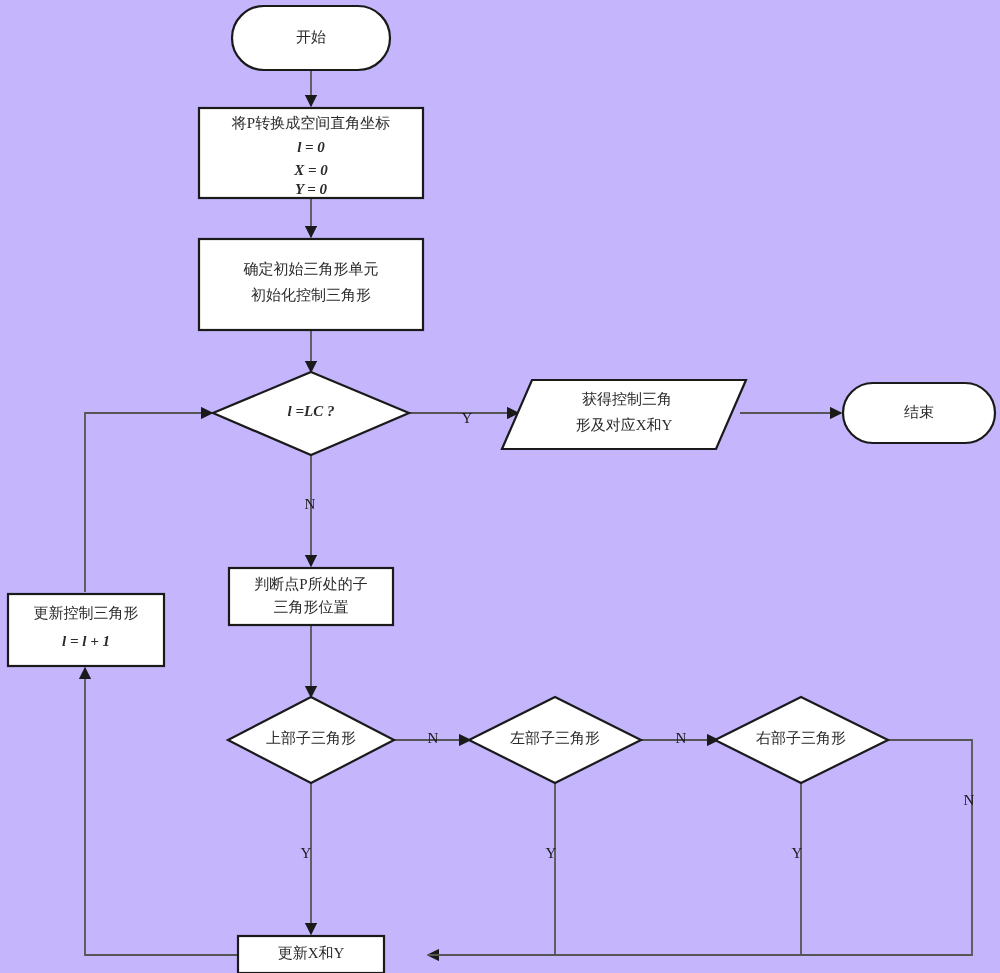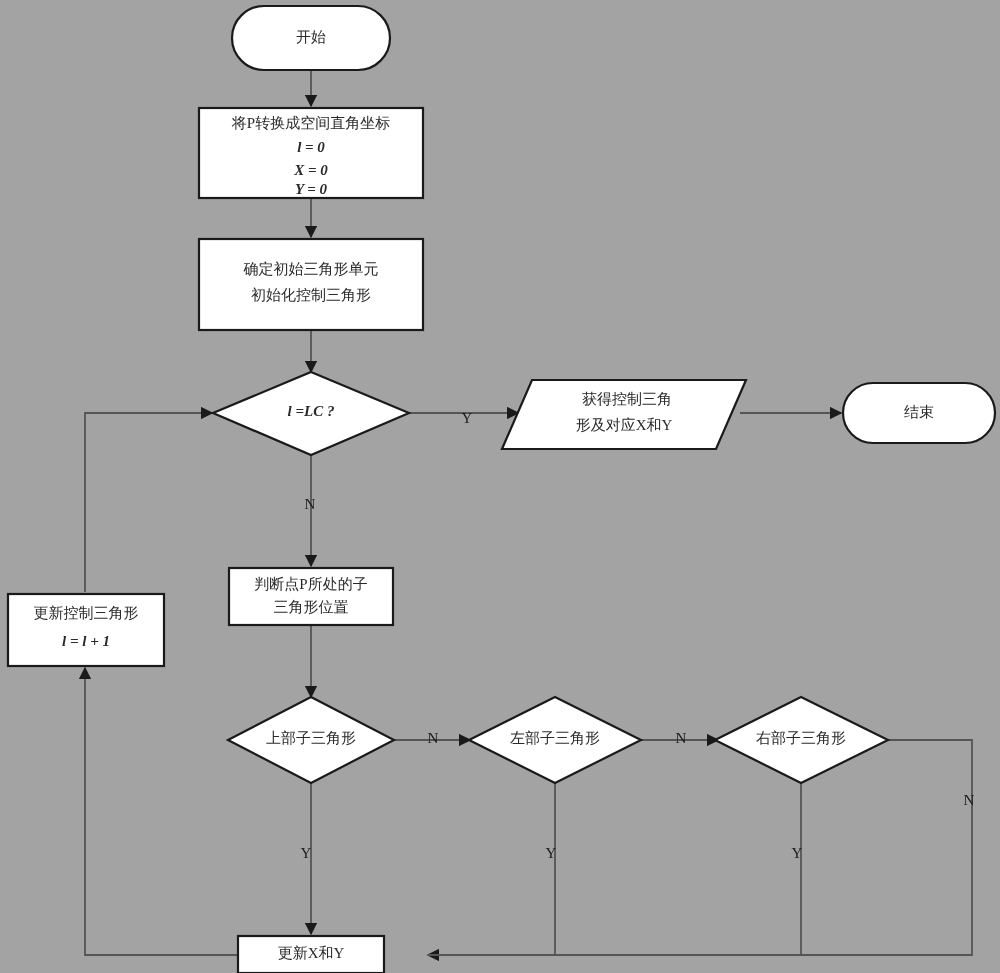--- a/index.html
+++ b/index.html
@@ -7,21 +7,21 @@
     padding: 0;
     background: #ffffff;
   }
   body {
     font-family: "Liberation Serif", serif;
   }
   #flowchart-root {
     position: relative;
     width: 1000px;
     height: 973px;
-    background: #a3a3a3;
+    background: #c4b5fd;
     overflow: hidden;
   }
   svg#flow-svg {
     display: block;
     width: 1000px;
     height: 973px;
   }
   .shape-outline {
     fill: #ffffff;
     stroke: #1a1a1a;

